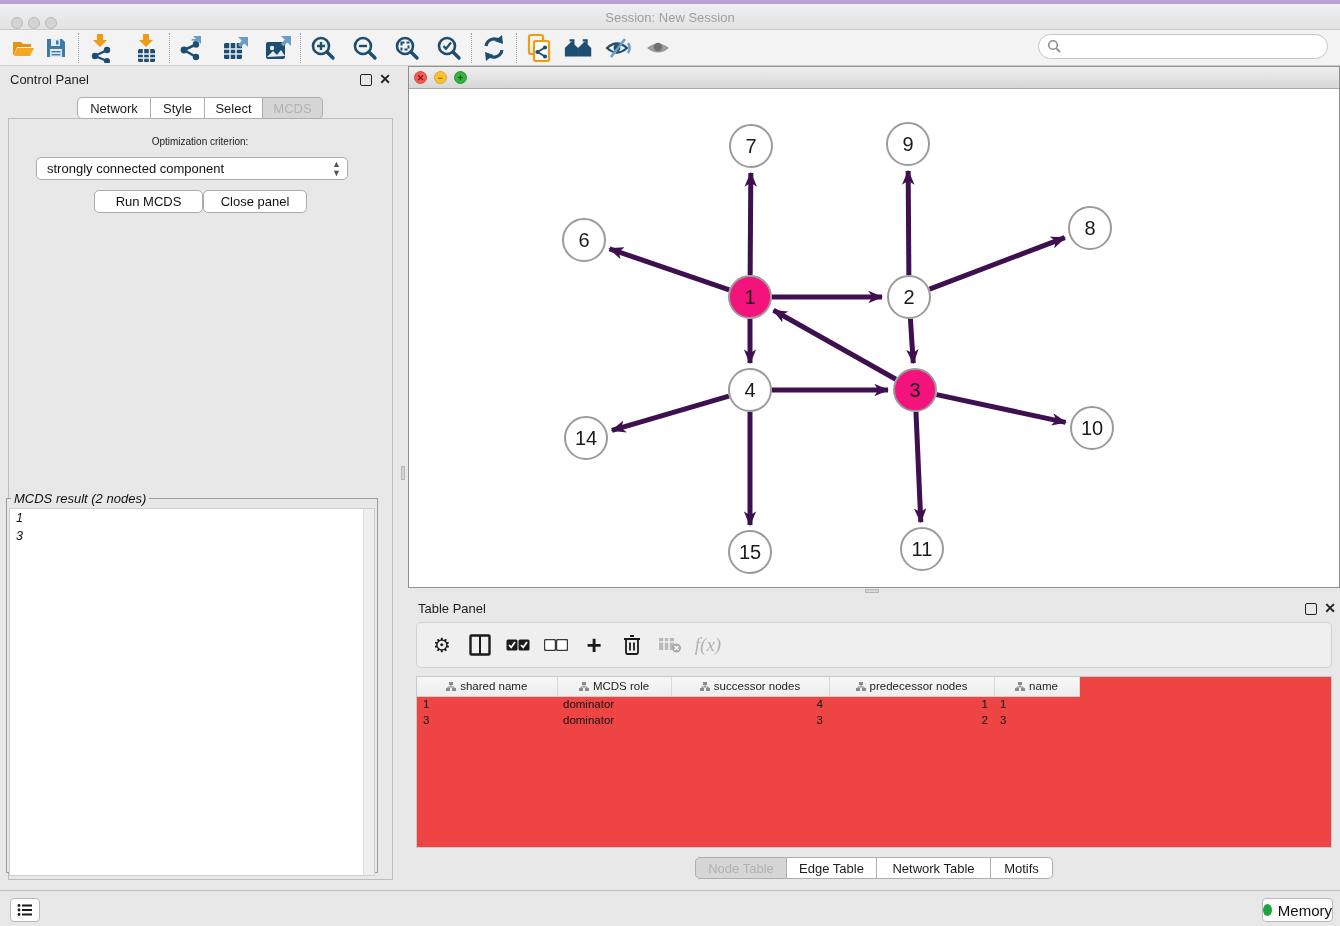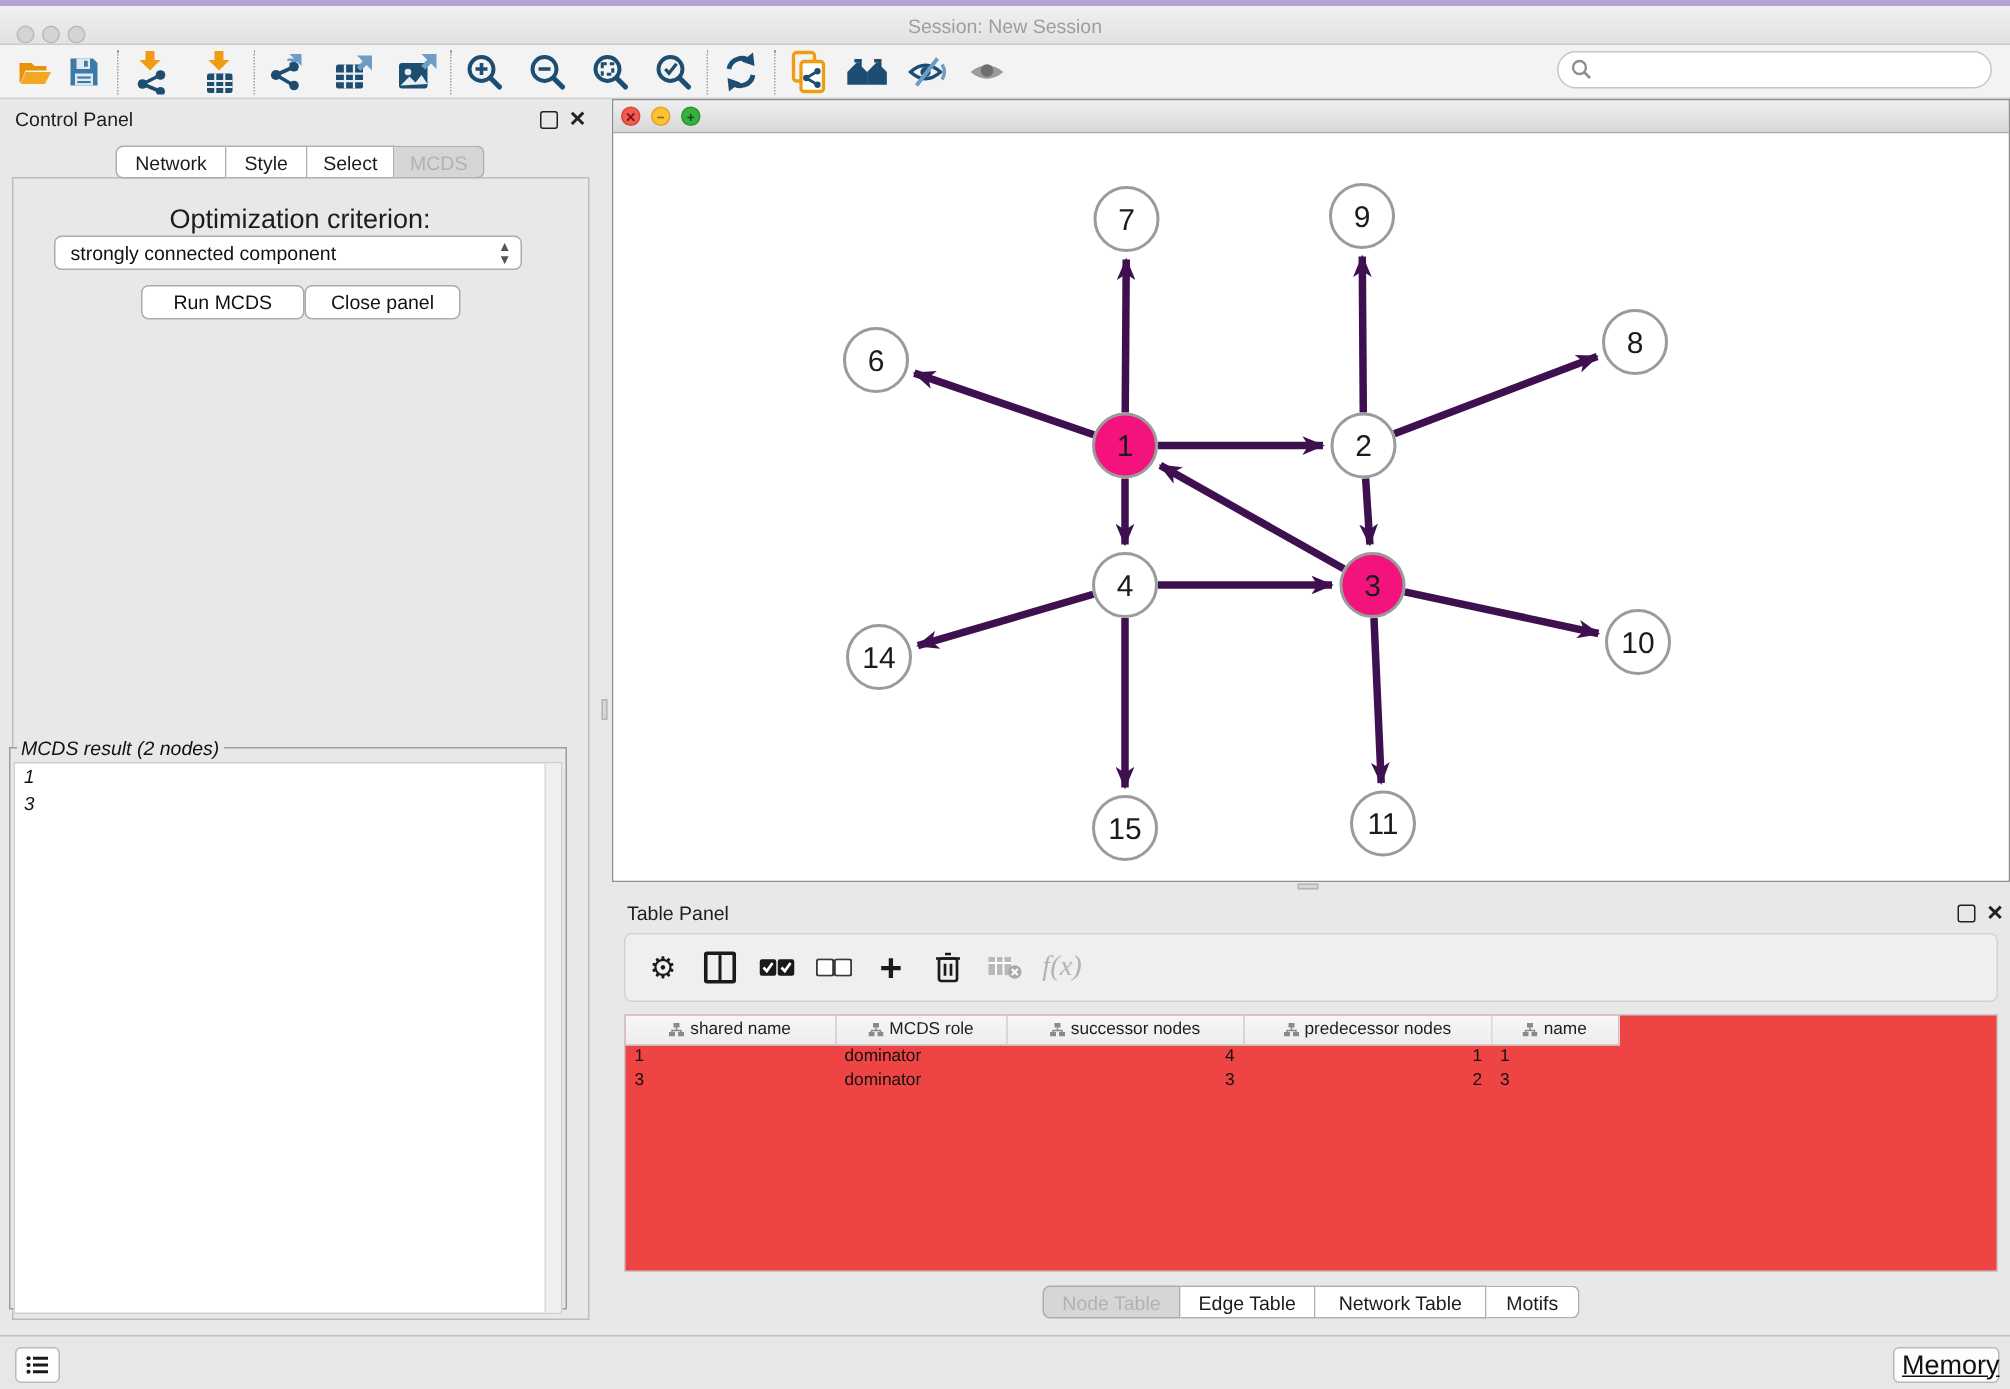--- a/index.html
+++ b/index.html
@@ -26,21 +26,21 @@
   .control-panel { left:0; top:66px; width:400px; height:824px; background:#e8e8e8; }
   .panel-head { position:absolute; left:10px; top:6px; font-size:13px; color:#1d1d1d; }
   .mini-btn { position:absolute; top:8px; width:12px; height:12px; font-size:12px; line-height:11px; color:#222; text-align:center; }
   .float-btn { border:1.5px solid #222; border-radius:2px; }
   .tabs-row { position:absolute; display:flex; }
   .tab { height:22px; background:#ffffff; border:1px solid #aeaeae; border-left:none; font-size:13px; color:#1b1b1b; display:flex; align-items:center; justify-content:center; }
   .tab:first-child { border-left:1px solid #aeaeae; border-radius:5px 0 0 5px; }
   .tab:last-child { border-radius:0 5px 5px 0; }
   .tab.selected { background:#d6d6d6; color:#b2b2b2; }
   .cp-inner { position:absolute; left:8px; top:52px; width:385px; height:762px; border:1px solid #bdbdbd; background:#e8e8e8; }
-  .opt-label { position:absolute; left:0; top:70px; width:100%; text-align:center; font-size:18px; color:#1c1c1c; }
+  .opt-label { position:absolute; left:0; top:70px; width:100%; text-align:center; font-size:10px; color:#1c1c1c; }
   .dropdown { position:absolute; left:36px; top:91px; width:312px; height:23px; background:#ffffff; border:1px solid #ababab; border-radius:5px; font-size:13px; color:#111; display:flex; align-items:center; padding:0 10px; }
   .dd-stepper { position:absolute; right:6px; top:2px; font-size:9px; line-height:9px; color:#555; text-align:center; }
   .cp-btn { position:absolute; top:124px; height:23px; background:#ffffff; border:1px solid #ababab; border-radius:5px; font-size:13px; color:#111; display:flex; align-items:center; justify-content:center; }
   fieldset.result { position:absolute; left:6px; top:425px; width:372px; height:382px; border:1px solid #9d9d9d; background:#e8e8e8;font-style:italic; }
   fieldset.result legend { font-size:13px; color:#111; margin-left:4px; padding:0 3px; }
   .result-area { position:absolute; left:2px; top:2px; width:366px; height:368px; background:#ffffff; border:1px solid #cfcfcf; }
   .result-scroll { position:absolute; right:0; top:0; width:11px; height:100%; background:#efefef; border-left:1px solid #dcdcdc; }
   .result-line { font-size:12.5px; color:#111; padding:1px 0 1px 6px; line-height:16px; }
 
   
@@ -64,21 +64,21 @@
   .tp-table { position:absolute; left:8px; top:81px; width:916px; height:172px; background:#ef4444; border:1px solid #c9c9c9; }
   table.data { border-collapse:collapse; table-layout:fixed; }
   table.data th { height:19px; background:linear-gradient(#f7f7f7,#ededed); border-right:1px solid #d8d8d8; border-bottom:1px solid #cfcfcf; font-size:11.5px; font-weight:normal; color:#1d1d1d; }
   table.data th .hwrap { display:flex; align-items:center; justify-content:center; gap:4px; }
   table.data td { height:16px; font-size:11.5px; color:#111; padding:0 6px; white-space:nowrap; overflow:hidden; }
   td.al-r { text-align:right; padding-right:13px; }
   .tp-tabs { position:absolute; left:0; top:262px; width:100%; display:flex; justify-content:center; }
   .statusbar { left:0; top:890px; width:1340px; height:36px; background:#e7e7e7; border-top:1px solid #c0c0c0; }
   .sb-btn { position:absolute; top:7px; height:24px; background:#fdfdfd; border:1px solid #b9b9b9; border-radius:4px; display:flex; align-items:center; justify-content:center; }
   .mem-dot { width:12px; height:12px; border-radius:50%; margin-right:6px; }
-  .mem-label { font-size:18px; color:#111;text-decoration:underline; }
+  .mem-label { font-size:15px; color:#111; }
 </style>
 </head>
 <body>
 
 <div class="abs top-accent"></div>
 
 <div class="abs titlebar">
   <span class="tl-dot" style="left:11px"></span>
   <span class="tl-dot" style="left:28px"></span>
   <span class="tl-dot" style="left:45px"></span>

